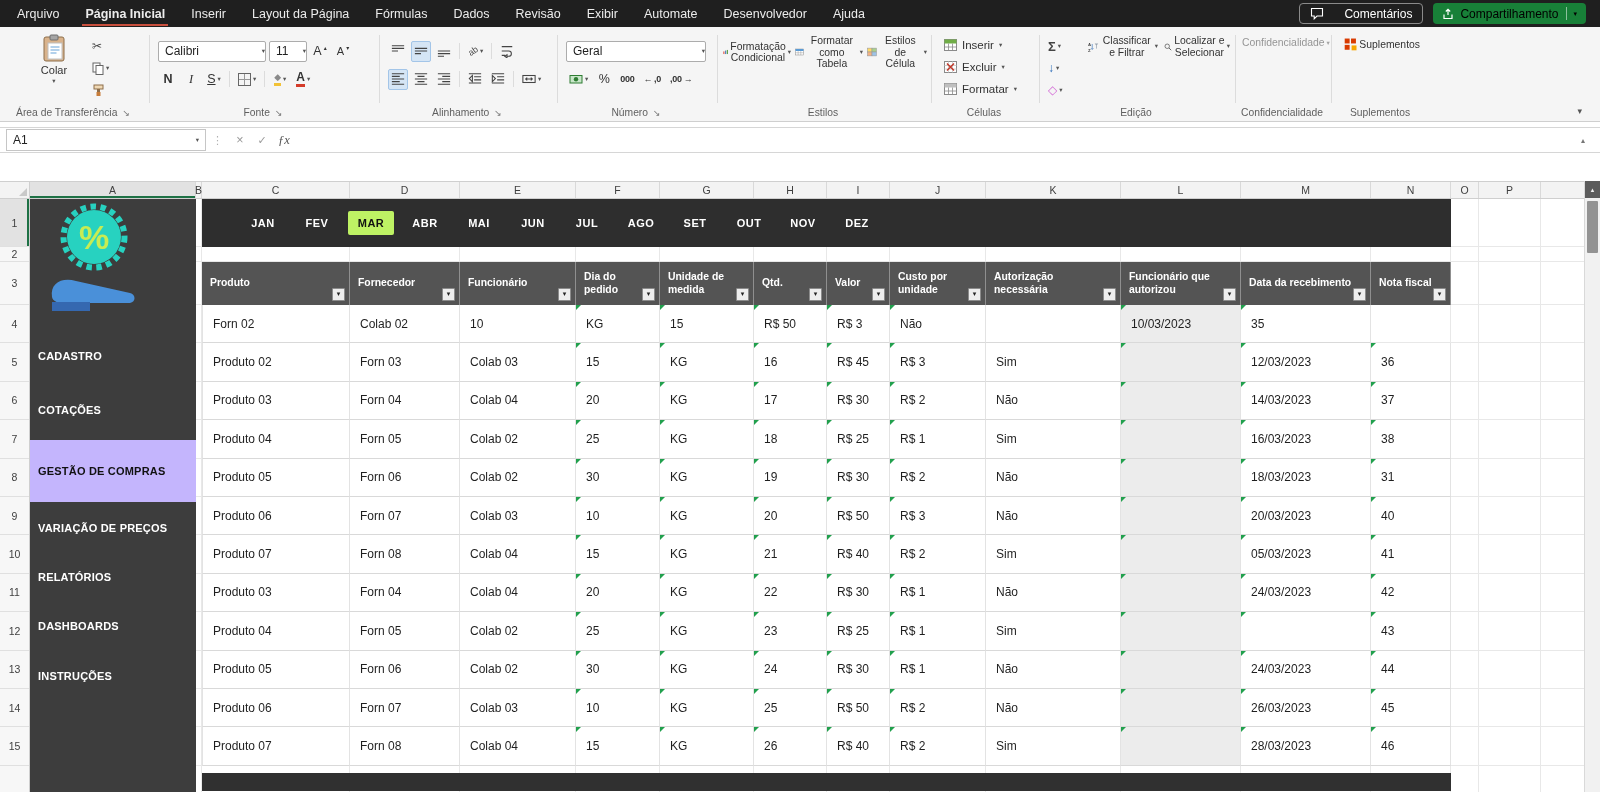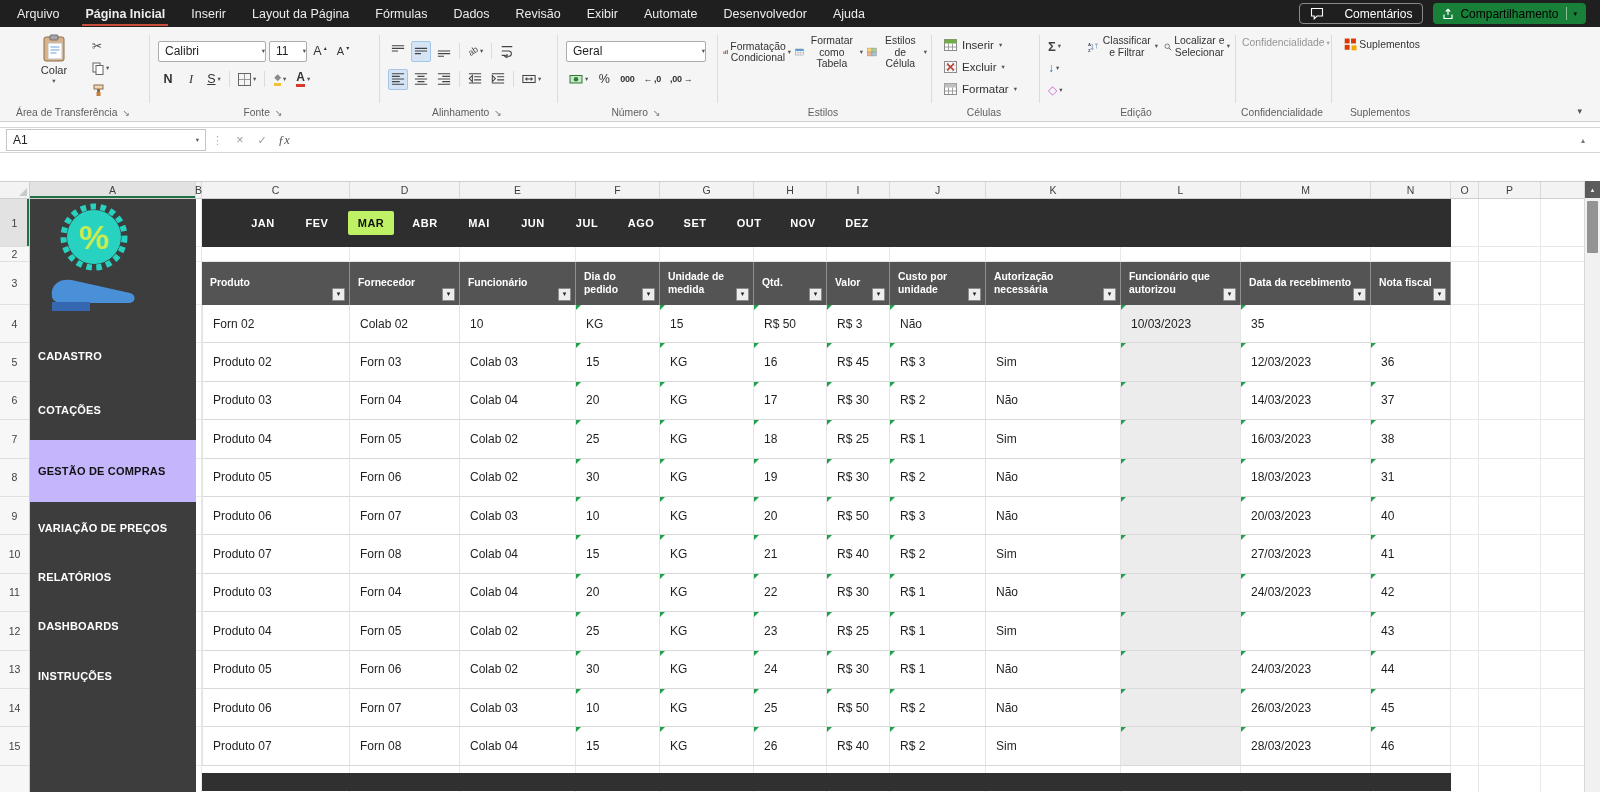--- a/index.html
+++ b/index.html
@@ -773,21 +773,21 @@
             <div class="tcell">Produto 07</div>
             <div class="tcell">Forn 08</div>
             <div class="tcell">Colab 04</div>
             <div class="tcell">15</div>
             <div class="tcell">KG</div>
             <div class="tcell">21</div>
             <div class="tcell">R$ 40</div>
             <div class="tcell">R$ 2</div>
             <div class="tcell">Sim</div>
             <div class="tcell"></div>
-            <div class="tcell">27/03/2023</div>
+            <div class="tcell">05/03/2023</div>
             <div class="tcell">41</div>
           </div>
           <div class="trow grid12">
             <div class="tcell">Produto 03</div>
             <div class="tcell">Forn 04</div>
             <div class="tcell">Colab 04</div>
             <div class="tcell">20</div>
             <div class="tcell">KG</div>
             <div class="tcell">22</div>
             <div class="tcell">R$ 30</div>

